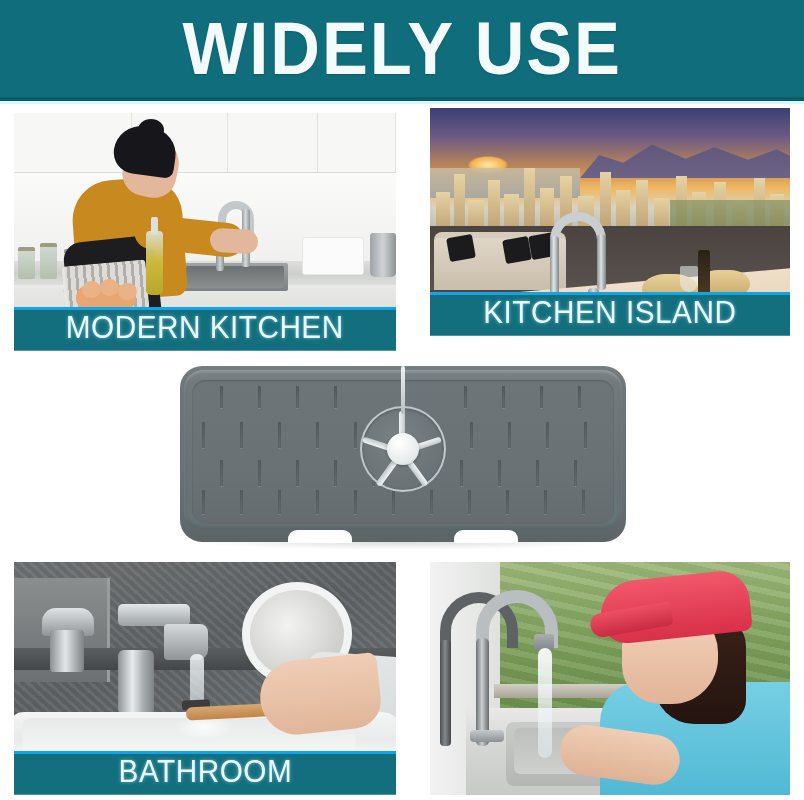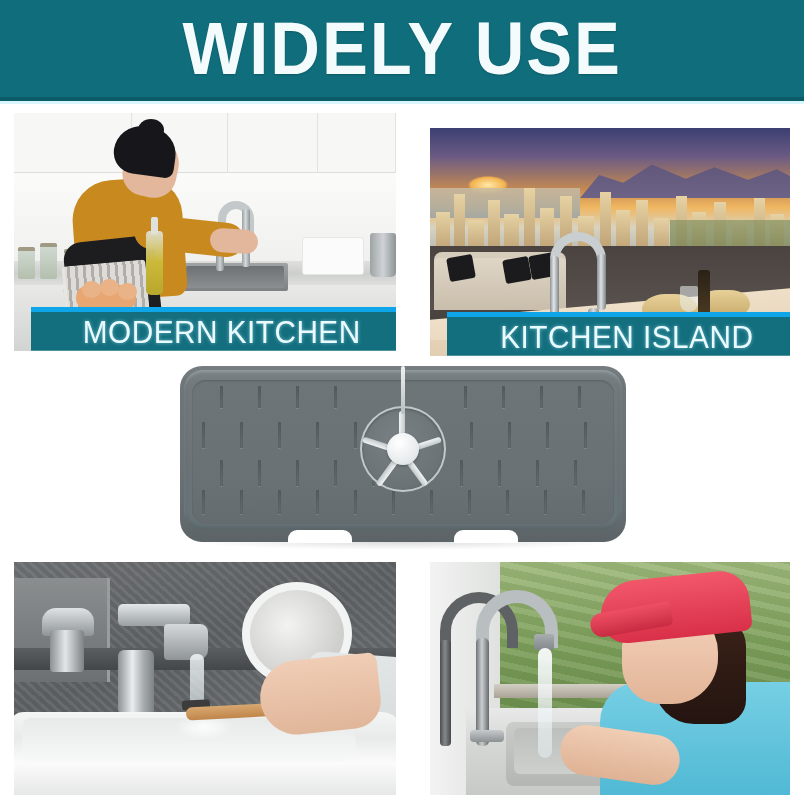--- a/index.html
+++ b/index.html
@@ -37,38 +37,37 @@
     position:absolute; left:0; top:101px; width:804px; height:3px;
     background:#d8f6fb;
   }
 
   
   .tile{ position:absolute; overflow:hidden; background:#cfd3d4; }
   .tile .photo{ position:absolute; inset:0; overflow:hidden; }
   .caption{
     position:absolute; left:0; bottom:0; width:100%; height:44px;
     background:#136f7e;
-    display:flex; align-items:flex-end; justify-content:center;
-    border-top:5px solid #0ea5e9;
+    display:flex; align-items:flex-start; justify-content:center;
+    border-top:3px solid #0ea5e9;
     box-shadow:0 -1px 0 rgba(255,255,255,.25) inset;
-    margin-left:17px;
   }
   .caption-text{
     color:#e9fbff;
     font-family:"Liberation Sans Narrow","Liberation Sans",sans-serif;
     font-weight:400;
     font-size:31px;
     letter-spacing:.5px;
     transform:scaleX(0.96);
     white-space:nowrap;
     text-shadow:0 0 4px rgba(180,235,255,.6);
   }
 
   #tile-tl{ left:14px;  top:113px; width:382px; height:238px; }
-  #tile-tr{ left:430px; top:128px; width:360px; height:228px; }
+  #tile-tr{ left:430px; top:108px; width:360px; height:228px; }
   #tile-bl{ left:14px;  top:562px; width:382px; height:233px; }
   #tile-br{ left:430px; top:562px; width:360px; height:233px; }
 
   
   .k-wall{position:absolute;inset:0;background:linear-gradient(180deg,#f2f2f0 0%,#ececeb 55%,#e7e7e5 100%);}
   .k-cab{position:absolute;top:0;height:60px;background:#f7f7f6;border-right:1px solid #e2e2e0;border-bottom:1px solid #dddddb;}
   .k-splash{position:absolute;left:0;right:0;top:60px;height:88px;background:linear-gradient(180deg,#fbfbfa,#f0f0ee);}
   .k-counter{position:absolute;left:0;right:0;top:148px;height:90px;background:linear-gradient(180deg,#dfe0de 0%,#cdcfcd 14%,#e3e4e2 30%,#d3d5d3 100%);}
   .k-counter2{position:absolute;left:0;right:0;top:172px;height:66px;background:linear-gradient(180deg,#e9eae8,#d2d4d2);}
   .k-sink{position:absolute;left:168px;top:150px;width:106px;height:28px;background:linear-gradient(180deg,#9fa3a3,#7d8183);border-radius:2px;}
@@ -401,20 +400,23 @@
     <div class="b-fa-b"></div>
     <div class="b-fa-sp"></div>
     <div class="b-water"></div>
     <div class="b-basin"></div>
     <div class="b-basin-in"></div>
     <div class="b-splash"></div>
     <div class="b-brist"></div>
     <div class="b-brush"></div>
     <div class="b-hand"></div>
   </div>
+  <div class="caption">
+    <span class="caption-text">BATHROOM</span>
+  </div>
 </div>
 
 <div class="tile" id="tile-br">
   <div class="photo">
     <div class="o-bg"></div>
     <div class="o-blur"></div>
     <div class="o-wall"></div>
     <div class="o-rail"></div>
     <div class="o-counter"></div>
     <div class="o-basin"></div>

